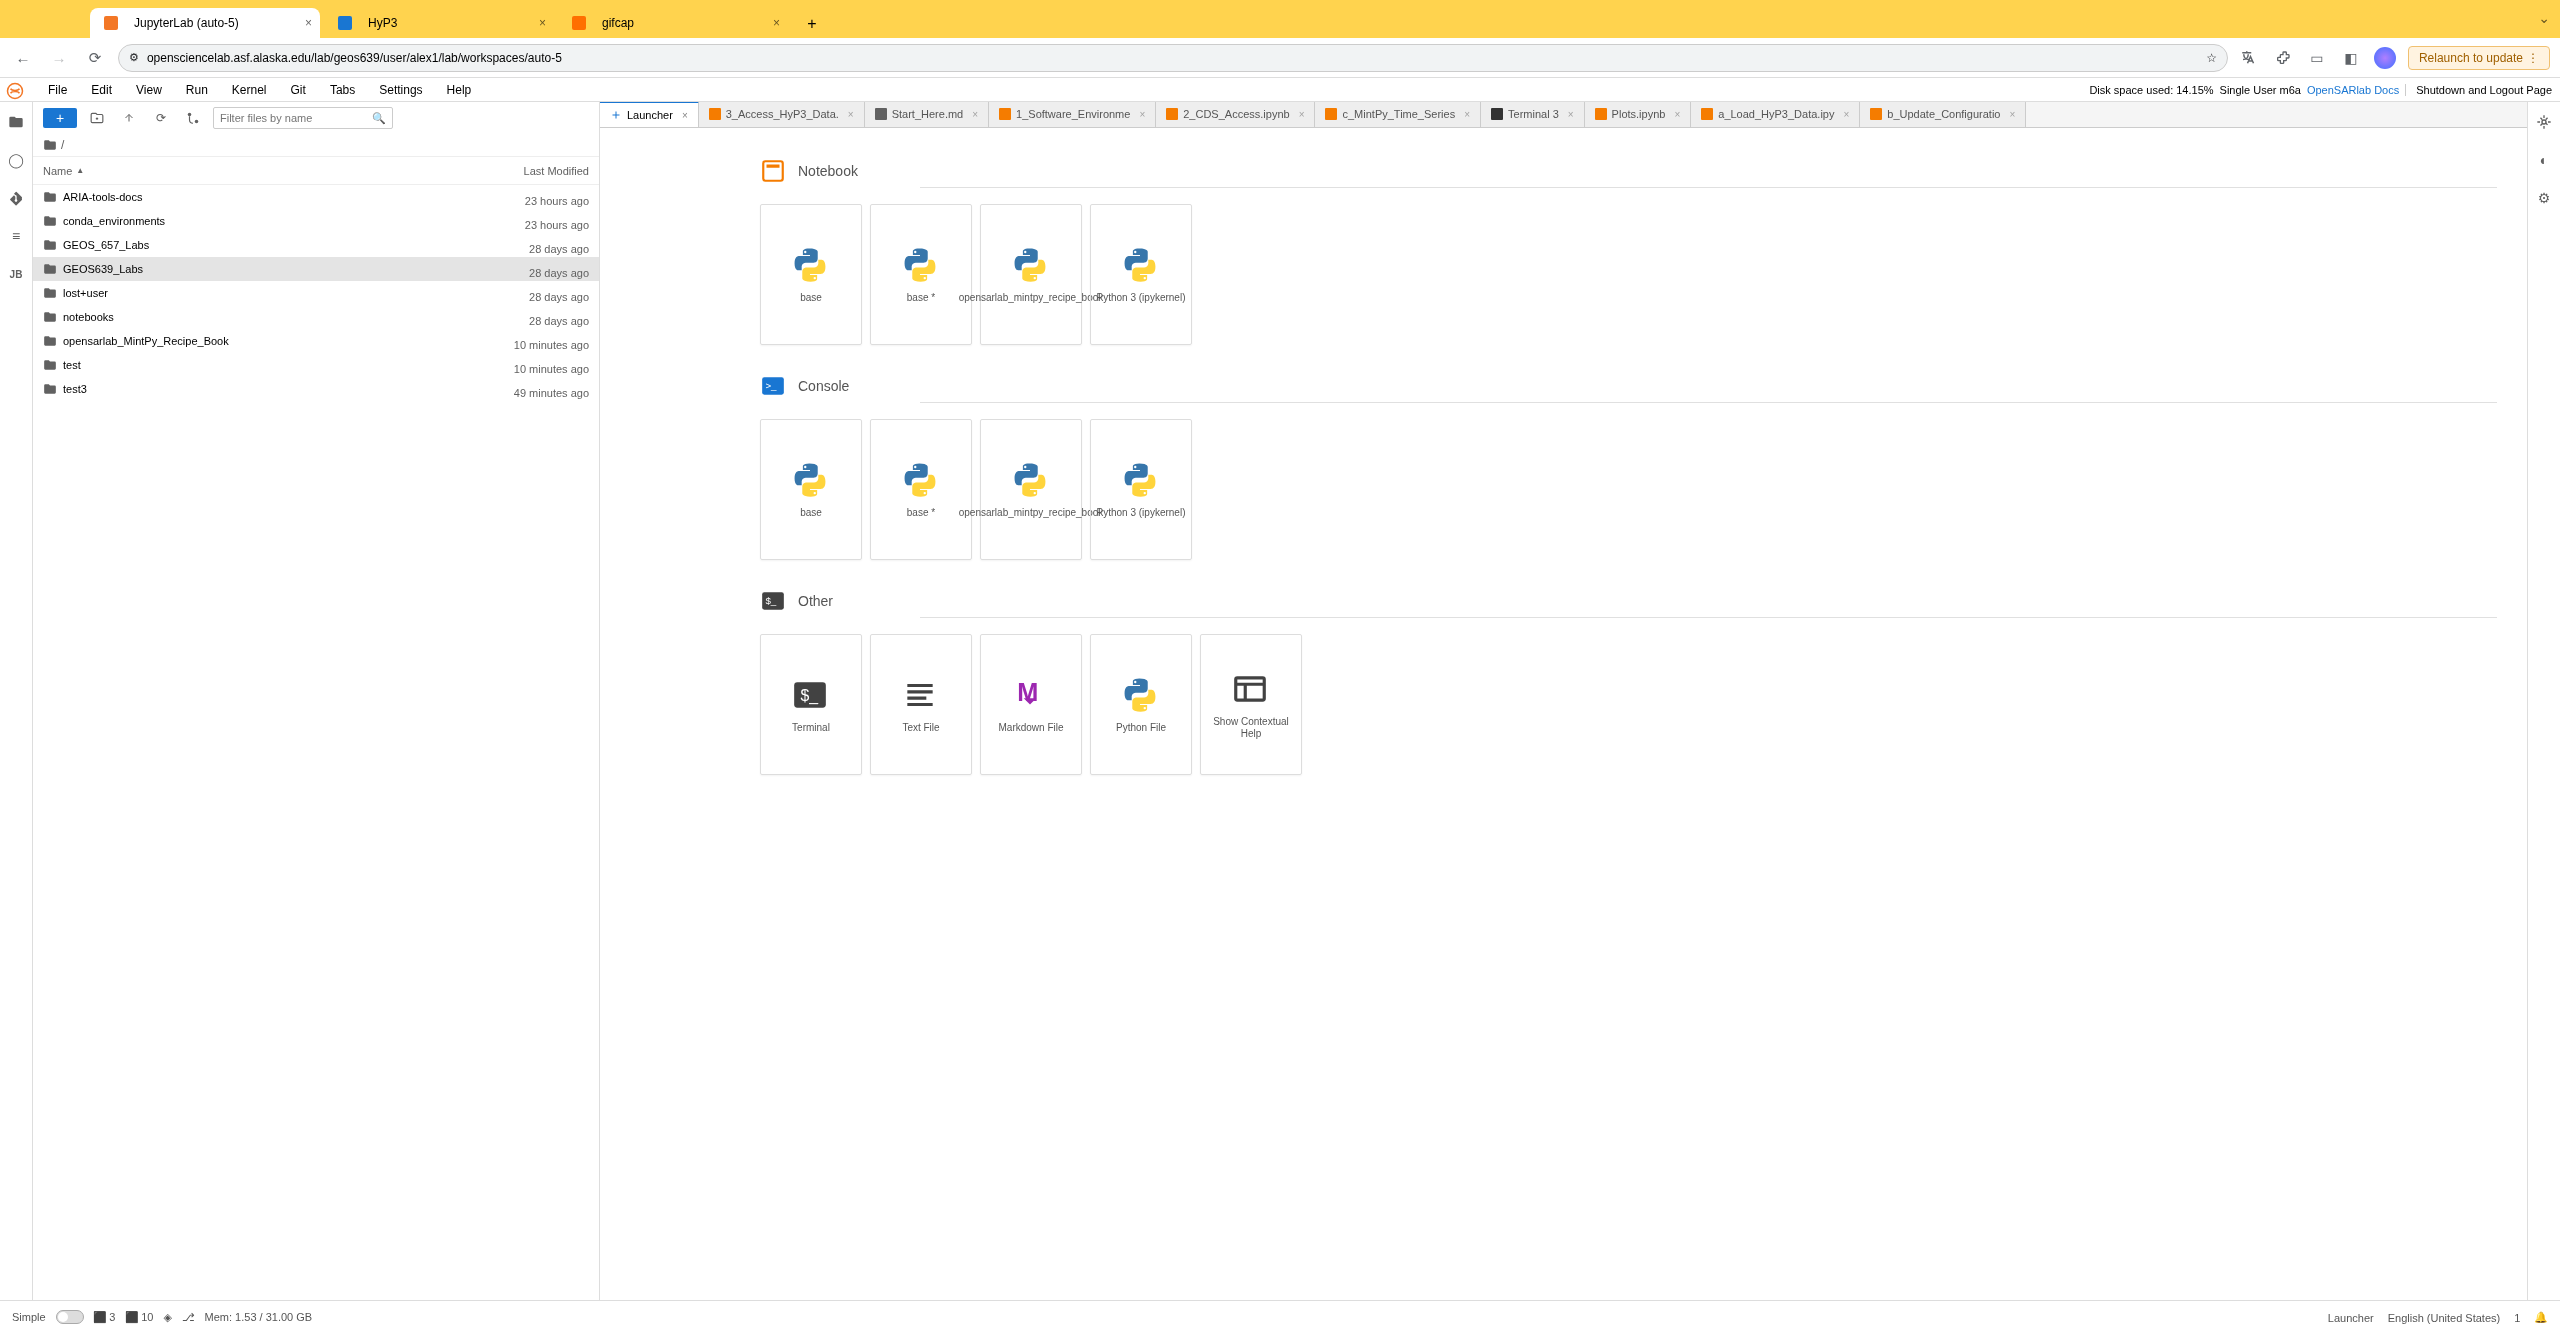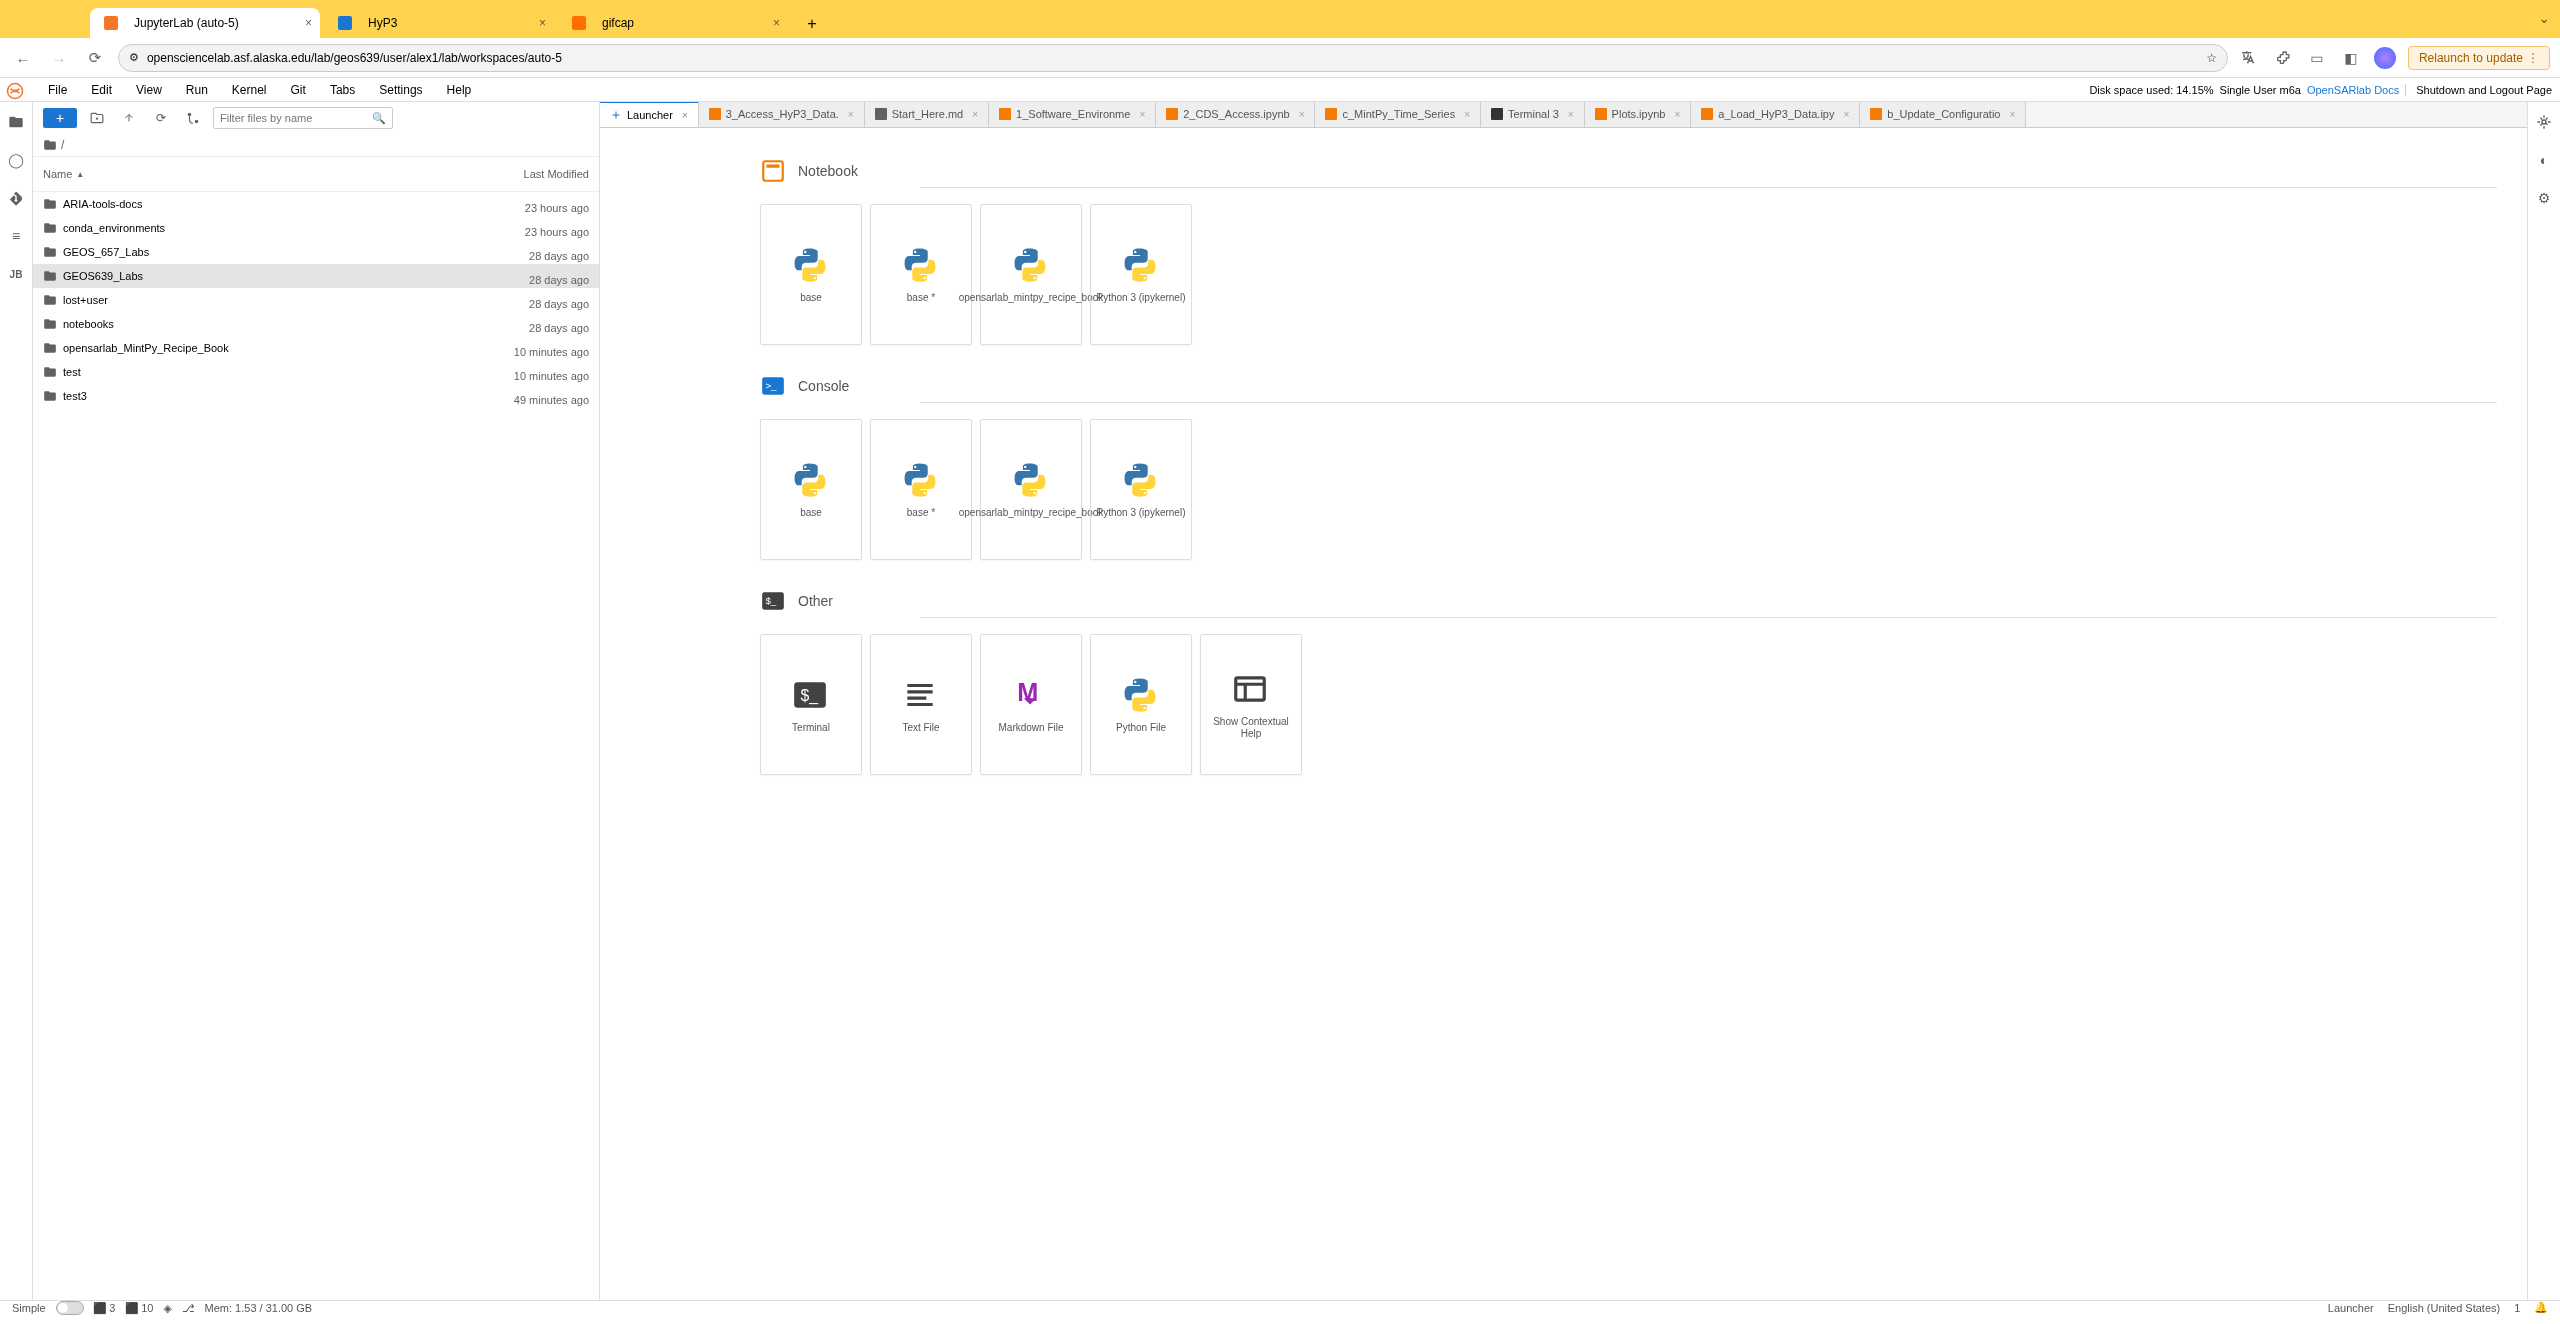--- a/index.html
+++ b/index.html
@@ -35,21 +35,21 @@
 .rail-icon.active { color:#1976d2;}
 .rail-jupyter { position:absolute; left:6px; top:4px;}
 
 .filebrowser { width:567px; border-right:1px solid #ddd; display:flex; flex-direction:column; background:#fff;}
 .fb-toolbar { height:32px; display:flex; align-items:center; gap:8px; padding:0 10px;}
 .newbtn { width:34px; height:20px; background:#1976d2; color:#fff; border-radius:2px; display:flex; align-items:center; justify-content:center; font-size:14px;}
 .fb-icon { width:24px; height:24px; display:flex; align-items:center; justify-content:center; color:#616161; font-size:12px;}
 .filter { flex:0 0 180px; height:22px; border:1px solid #ccc; border-radius:2px; display:flex; align-items:center; padding:0 6px; font-size:11px; color:#888;}
 .filter input { border:none; outline:none; flex:1; font-size:11px;}
 .breadcrumb { height:22px; display:flex; align-items:center; gap:4px; padding:0 10px; font-size:12px; color:#616161;}
-.fb-header { height:36px; display:flex; align-items:center; justify-content:space-between; padding:0 10px; font-size:11px; color:#616161; border-bottom:1px solid #eee; border-top:1px solid #eee;}
+.fb-header { height:29px; display:flex; align-items:center; justify-content:space-between; padding:0 10px; font-size:11px; color:#616161; border-bottom:1px solid #eee; border-top:1px solid #eee;}
 .fb-header .name-col { display:flex; align-items:center; gap:4px;}
 .fb-rows { flex:1; overflow:auto;}
 .fb-row { height:24px; display:flex; align-items:center; justify-content:space-between; padding:0 10px; font-size:11px;}
 .fb-row.selected { background:#e4e4e4;}
 .fb-row .rn { display:flex; align-items:center; gap:6px;}
 .fb-row .rn .folder-icon { color:#616161;}
 .fb-row .rm { color:#616161;margin-top:8px;}
 
 .content { flex:1; display:flex; flex-direction:column; min-width:0;}
 .doctabs { height:26px; display:flex; align-items:flex-end; background:#f5f5f5; border-bottom:1px solid #ccc; overflow:hidden;}
@@ -64,21 +64,21 @@
 .sec-head::after{content:"";position:absolute;left:160px;right:30px;bottom:2px;height:1px;background:#e0e0e0;}
 .sec-icon { width:26px; height:26px; display:flex; align-items:center; justify-content:center;}
 .sec-title { font-size:14px; color:#555;}
 .cards { display:flex; gap:8px;}
 .card { width:102px; height:141px; border:1px solid #ddd; border-radius:2px; display:flex; flex-direction:column; align-items:center; justify-content:center; gap:6px; font-size:10px; text-align:center; color:#555; padding:4px; box-shadow:0 1px 2px rgba(0,0,0,.05);}
 .card-icon { width:40px; height:40px;}
 .card-label { line-height:1.2;}
 
 .rightrail { width:33px; border-left:1px solid #ddd; display:flex; flex-direction:column; align-items:center; padding-top:8px; gap:14px;}
 
-.statusbar { height:24px; border-top:1px solid #ddd; display:flex; align-items:flex-start; justify-content:space-between; padding:0 12px; font-size:11px; color:#555;}
+.statusbar { height:24px; border-top:1px solid #ddd; display:flex; align-items:flex-end; justify-content:space-between; padding:0 12px; font-size:11px; color:#555;}
 .status-left { display:flex; align-items:center; gap:10px;}
 .toggle { width:28px; height:14px; border:1px solid #aaa; border-radius:7px; position:relative; background:#ddd;}
 .toggle::after { content:""; position:absolute; left:1px; top:1px; width:10px; height:10px; border-radius:50%; background:#fff;}
 .status-right { display:flex; align-items:center; gap:14px;}
 
 
 svg { display:block;}
 .python-logo { width:38px; height:38px;}
 .jlogo { width:18px;height:18px;}
 </style>

